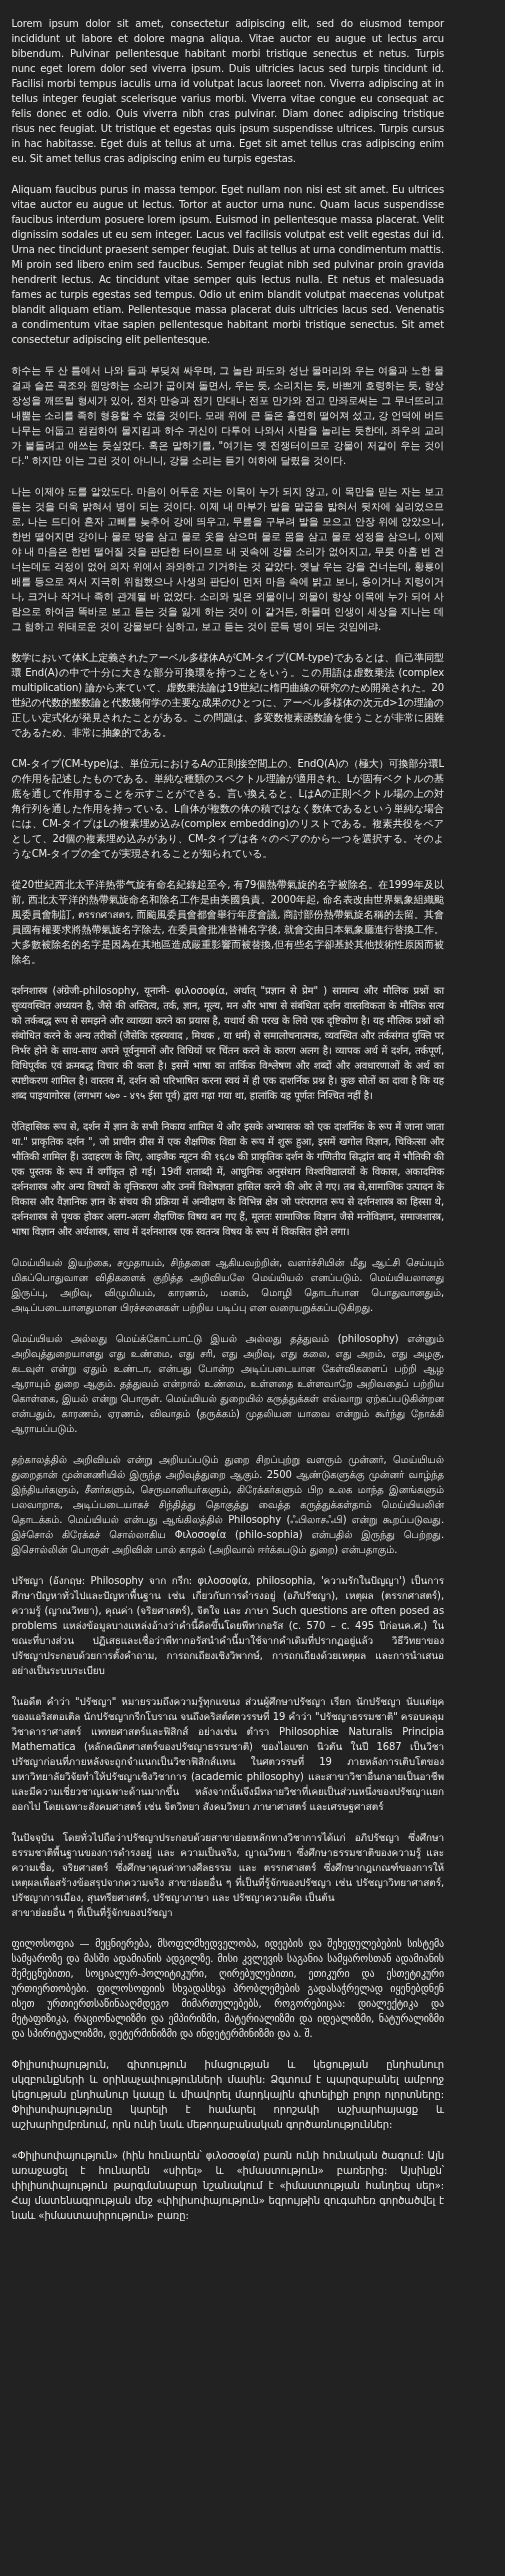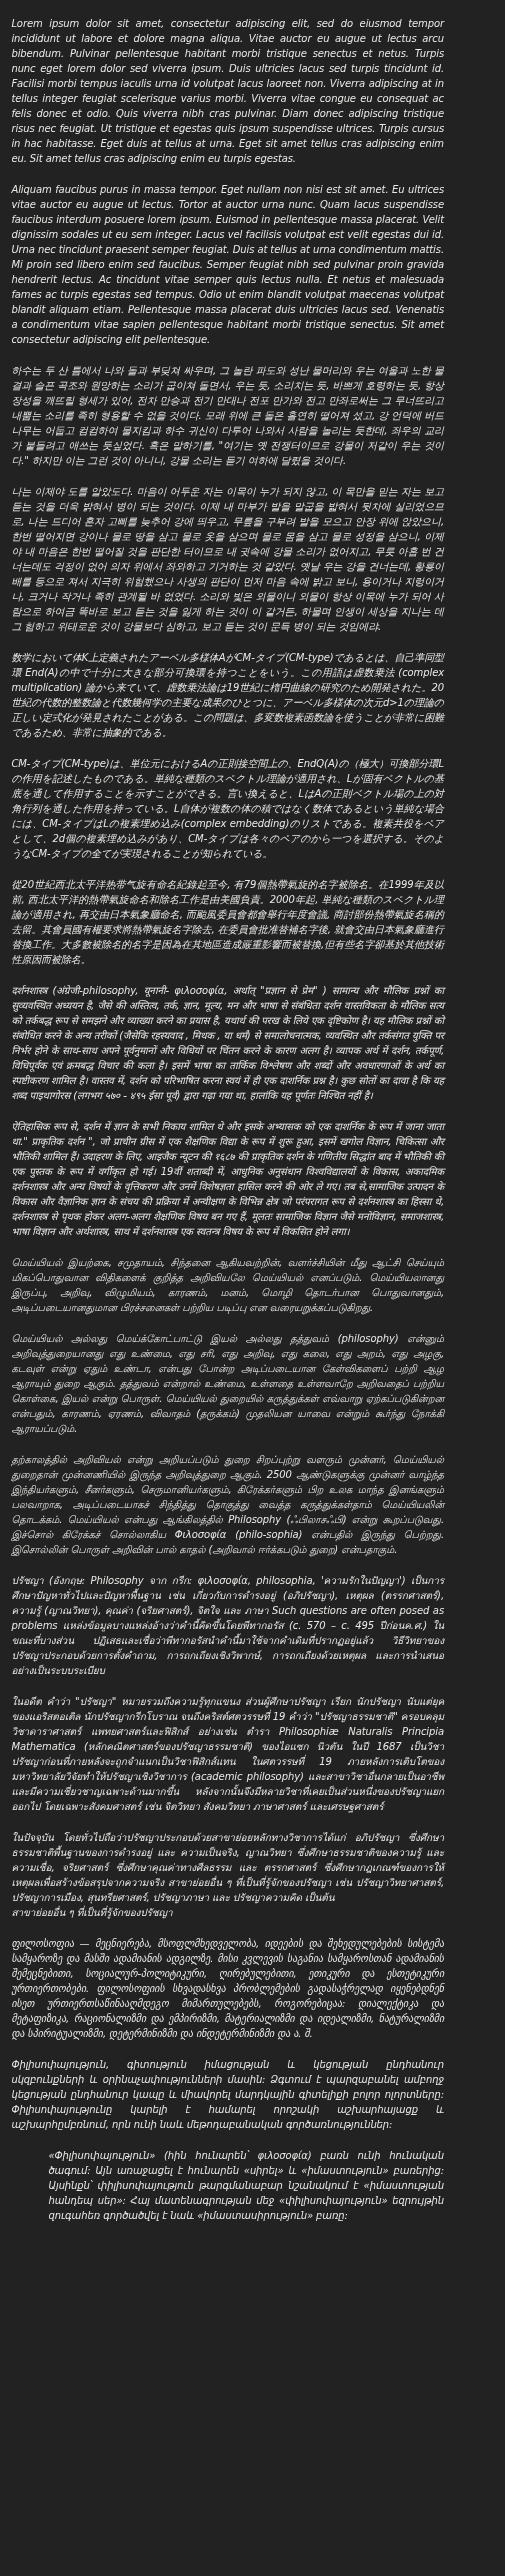--- a/index.html
+++ b/index.html
@@ -11,47 +11,45 @@
     width: 505px;
     height: 2576px;
     overflow: hidden;
     position: relative;
   }
   .page {
     box-sizing: border-box;
     width: 458px;
     padding: 16.4px 14px 12.6px 11.4px;
     font-family: "DejaVu Sans", "Liberation Sans", sans-serif;
-    font-style: italic;
   }
   .para {
     color: #e9e9e7;
     font-size: 10px;
     line-height: 15px;
     letter-spacing: -0.1px;
     text-align: justify;
     white-space: pre-line;
     margin: 0 0 16px 0;
   }
   .para:last-child {
     margin-bottom: 0;
-    margin-left: 37px;
   }
 </style>
 </head>
 <body>
 
 <div class="page">
   <p class="para" lang="en">Lorem ipsum dolor sit amet, consectetur adipiscing elit, sed do eiusmod tempor incididunt ut labore et dolore magna aliqua. Vitae auctor eu augue ut lectus arcu bibendum. Pulvinar pellentesque habitant morbi tristique senectus et netus. Turpis nunc eget lorem dolor sed viverra ipsum. Duis ultricies lacus sed turpis tincidunt id. Facilisi morbi tempus iaculis urna id volutpat lacus laoreet non. Viverra adipiscing at in tellus integer feugiat scelerisque varius morbi. Viverra vitae congue eu consequat ac felis donec et odio. Quis viverra nibh cras pulvinar. Diam donec adipiscing tristique risus nec feugiat. Ut tristique et egestas quis ipsum suspendisse ultrices. Turpis cursus in hac habitasse. Eget duis at tellus at urna. Eget sit amet tellus cras adipiscing enim eu. Sit amet tellus cras adipiscing enim eu turpis egestas.</p>
   <p class="para" lang="en">Aliquam faucibus purus in massa tempor. Eget nullam non nisi est sit amet. Eu ultrices vitae auctor eu augue ut lectus. Tortor at auctor urna nunc. Quam lacus suspendisse faucibus interdum posuere lorem ipsum. Euismod in pellentesque massa placerat. Velit dignissim sodales ut eu sem integer. Lacus vel facilisis volutpat est velit egestas dui id. Urna nec tincidunt praesent semper feugiat. Duis at tellus at urna condimentum mattis. Mi proin sed libero enim sed faucibus. Semper feugiat nibh sed pulvinar proin gravida hendrerit lectus. Ac tincidunt vitae semper quis lectus nulla. Et netus et malesuada fames ac turpis egestas sed tempus. Odio ut enim blandit volutpat maecenas volutpat blandit aliquam etiam. Pellentesque massa placerat duis ultricies lacus sed. Venenatis a condimentum vitae sapien pellentesque habitant morbi tristique senectus. Sit amet consectetur adipiscing elit pellentesque.</p>
   <p class="para" lang="ko">하수는 두 산 틈에서 나와 돌과 부딪쳐 싸우며, 그 놀란 파도와 성난 물머리와 우는 여울과 노한 물결과 슬픈 곡조와 원망하는 소리가 굽이쳐 돌면서, 우는 듯, 소리치는 듯, 바쁘게 호령하는 듯, 항상 장성을 깨뜨릴 형세가 있어, 전차 만승과 전기 만대나 전포 만가와 전고 만좌로써는 그 무너뜨리고 내뿜는 소리를 족히 형용할 수 없을 것이다. 모래 위에 큰 돌은 홀연히 떨어져 섰고, 강 언덕에 버드나무는 어둡고 컴컴하여 물지킴과 하수 귀신이 다투어 나와서 사람을 놀리는 듯한데, 좌우의 교리가 붙들려고 애쓰는 듯싶었다. 혹은 말하기를, "여기는 옛 전쟁터이므로 강물이 저같이 우는 것이다." 하지만 이는 그런 것이 아니니, 강물 소리는 듣기 여하에 달렸을 것이다.</p>
   <p class="para" lang="ko">나는 이제야 도를 알았도다. 마음이 어두운 자는 이목이 누가 되지 않고, 이 목만을 믿는 자는 보고 듣는 것을 더욱 밝혀서 병이 되는 것이다. 이제 내 마부가 발을 말굽을 밟혀서 뒷차에 실리었으므로, 나는 드디어 혼자 고삐를 늦추어 강에 띄우고, 무릎을 구부려 발을 모으고 안장 위에 앉았으니, 한번 떨어지면 강이나 물로 땅을 삼고 물로 옷을 삼으며 물로 몸을 삼고 물로 성정을 삼으니, 이제야 내 마음은 한번 떨어질 것을 판단한 터이므로 내 귓속에 강물 소리가 없어지고, 무릇 아홉 번 건너는데도 걱정이 없어 의자 위에서 좌와하고 기거하는 것 같았다. 옛날 우는 강을 건너는데, 황룡이 배를 등으로 져서 지극히 위험했으나 사생의 판단이 먼저 마음 속에 밝고 보니, 용이거나 지렁이거나, 크거나 작거나 족히 관계될 바 없었다. 소리와 빛은 외물이니 외물이 항상 이목에 누가 되어 사람으로 하여금 똑바로 보고 듣는 것을 잃게 하는 것이 이 같거든, 하물며 인생이 세상을 지나는 데 그 험하고 위태로운 것이 강물보다 심하고, 보고 듣는 것이 문득 병이 되는 것임에랴.</p>
   <p class="para" lang="ja">数学において体K上定義されたアーベル多様体AがCM-タイプ(CM-type)であるとは、自己準同型環 End(A)の中で十分に大きな部分可換環を持つことをいう。この用語は虚数乗法 (complex multiplication) 論から来ていて、虚数乗法論は19世紀に楕円曲線の研究のため開発された。20世紀の代数的整数論と代数幾何学の主要な成果のひとつに、アーベル多様体の次元d&gt;1の理論の正しい定式化が発見されたことがある。この問題は、多変数複素函数論を使うことが非常に困難であるため、非常に抽象的である。</p>
   <p class="para" lang="ja">CM-タイプ(CM-type)は、単位元におけるAの正則接空間上の、EndQ(A)の（極大）可換部分環Lの作用を記述したものである。単純な種類のスペクトル理論が適用され、Lが固有ベクトルの基底を通して作用することを示すことができる。言い換えると、LはAの正則ベクトル場の上の対角行列を通した作用を持っている。L自体が複数の体の積ではなく数体であるという単純な場合には、CM-タイプはLの複素埋め込み(complex embedding)のリストである。複素共役をペアとして、2d個の複素埋め込みがあり、CM-タイプは各々のペアのから一つを選択する。そのようなCM-タイプの全てが実現されることが知られている。</p>
-  <p class="para" lang="zh">從20世紀西北太平洋热带气旋有命名紀錄起至今, 有79個熱帶氣旋的名字被除名。在1999年及以前, 西北太平洋的熱帶氣旋命名和除名工作是由美國負責。2000年起, 単純な種類のスペクトル理論が適用され, 再交由日本氣象廳命名, 而颱風委員會都會舉行年度會議, 商討部份熱帶氣旋名稱的去留。其會員國有權要求將熱帶氣旋名字除去, 在委員會批准替補名字後, 就會交由日本氣象廳進行替換工作。大多數被除名的名字是因為在其地區造成嚴重影響而被替換,但有些名字卻基於其他技術性原因而被除名。</p>
+  <p class="para" lang="zh">從20世紀西北太平洋热带气旋有命名紀錄起至今, 有79個熱帶氣旋的名字被除名。在1999年及以前, 西北太平洋的熱帶氣旋命名和除名工作是由美國負責。2000年起, 命名表改由世界氣象組織颱風委員會制訂, ตรรกศาสตร, 而颱風委員會都會舉行年度會議, 商討部份熱帶氣旋名稱的去留。其會員國有權要求將熱帶氣旋名字除去, 在委員會批准替補名字後, 就會交由日本氣象廳進行替換工作。大多數被除名的名字是因為在其地區造成嚴重影響而被替換,但有些名字卻基於其他技術性原因而被除名。</p>
   <p class="para" lang="hi">दर्शनशास्त्र (अंग्रेजी-philosophy, यूनानी- φιλοσοφία, अर्थात् "प्रज्ञान से प्रेम" ) सामान्य और मौलिक प्रश्नों का सुव्यवस्थित अध्ययन है, जैसे की अस्तित्व, तर्क, ज्ञान, मूल्य, मन और भाषा से संबंधिता दर्शन वास्तविकता के मौलिक सत्य को तर्कबद्ध रूप से समझने और व्याख्या करने का प्रयास है, यथार्थ की परख के लिये एक दृष्टिकोण है। यह मौलिक प्रश्नों को संबोधित करने के अन्य तरीकों (जैसेकि रहस्यवाद , मिथक , या धर्म) से समालोचनात्मक, व्यवस्थित और तर्कसंगत युक्ति पर निर्भर होने के साथ-साथ अपने पूर्वनुमानों और विधियों पर चिंतन करने के कारण अलग है। व्यापक अर्थ में दर्शन, तर्कपूर्ण, विधिपूर्वक एवं क्रमबद्ध विचार की कला है। इसमें भाषा का तार्किक विश्लेषण और शब्दों और अवधारणाओं के अर्थ का स्पष्टीकरण शामिल है। वास्तव में, दर्शन को परिभाषित करना स्वयं में ही एक दाशर्निक प्रश्न है। कुछ सोतों का दावा है कि यह शब्द पाइथागोरस (लगभग ५७० - ४९५ ईसा पूर्व) द्वारा गढ़ा गया था, हालांकि यह पूर्णतः निश्चित नहीं है।</p>
   <p class="para" lang="hi">ऐतिहासिक रूप से, दर्शन में ज्ञान के सभी निकाय शामिल थे और इसके अभ्यासक को एक दाशर्निक के रूप में जाना जाता था." प्राकृतिक दर्शन ", जो प्राचीन ग्रीस में एक शैक्षणिक विद्या के रूप में शुरू हुआ, इसमें खगोल विज्ञान, चिकित्सा और भौतिकी शामिल हैं। उदाहरण के लिए, आइजैक न्यूटन  की १६८७ की प्राकृतिक दर्शन के गणितीय सिद्धांत बाद में भौतिकी की एक पुस्तक के रूप में वर्गीकृत हो गई। 19वीं शताब्दी में, आधुनिक अनुसंधान विश्वविद्यालयों के विकास, अकादमिक दर्शनशास्त्र और अन्य विषयों के वृत्तिकरण और उनमें विशेषज्ञता हासिल करने की ओर ले गए। तब से,सामाजिक उत्पादन के विकास और वैज्ञानिक ज्ञान के संचय की प्रक्रिया में अन्वीक्षण के विभिन्न क्षेत्र जो परंपरागत रूप से दर्शनशास्त्र का हिस्सा थे, दर्शनशास्त्र से पृथक होकर अलग-अलग शैक्षणिक विषय बन गए हैं, मूलतः सामाजिक विज्ञान जैसे  मनोविज्ञान, समाजशास्त्र, भाषा विज्ञान और अर्थशास्त्र, साथ में दर्शनशास्त्र एक स्वतन्त्र विषय के रूप में विकसित होने लगा।</p>
   <p class="para" lang="ta">மெய்யியல் இயற்கை, சமுதாயம், சிந்தனை ஆகியவற்றின், வளர்ச்சியின் மீது ஆட்சி செய்யும் மிகப்பொதுவான விதிகளைக் குறித்த அறிவியலே மெய்யியல் எனப்படும். மெய்யியலானது இருப்பு, அறிவு, விழுமியம், காரணம், மனம், மொழி தொடர்பான பொதுவானதும், அடிப்படையானதுமான பிரச்சனைகள் பற்றிய படிப்பு என வரையறுக்கப்படுகிறது.</p>
   <p class="para" lang="ta">மெய்யியல் அல்லது மெய்க்கோட்பாட்டு இயல் அல்லது தத்துவம் (philosophy) என்னும் அறிவுத்துறையானது எது உண்மை, எது சரி, எது அறிவு, எது கலை, எது அறம், எது அழகு, கடவுள் என்று ஏதும் உண்டா, என்பது போன்ற அடிப்படையான கேள்விகளைப் பற்றி ஆழ ஆராயும் துறை ஆகும். தத்துவம் என்றால் உண்மை, உள்ளதை உள்ளவாறே அறிவதைப் பற்றிய கொள்கை, இயல் என்று பொருள். மெய்யியல் துறையில் கருத்துக்கள் எவ்வாறு ஏற்கப்படுகின்றன என்பதும், காரணம், ஏரணம், விவாதம் (தருக்கம்) முதலியன யாவை என்றும் கூர்ந்து நோக்கி ஆராயப்படும்.</p>
   <p class="para" lang="ta">தற்காலத்தில் அறிவியல் என்று அறியப்படும் துறை சிறப்புற்று வளரும் முன்னர், மெய்யியல் துறைதான் முன்னணியில் இருந்த அறிவுத்துறை ஆகும். 2500 ஆண்டுகளுக்கு முன்னர் வாழ்ந்த இந்தியர்களும், சீனர்களும், செருமானியர்களும், கிரேக்கர்களும் பிற உலக மாந்த இனங்களும் பலவாறாக, அடிப்படையாகச் சிந்தித்து தொகுத்து வைத்த கருத்துக்கள்தாம் மெய்யியலின் தொடக்கம். மெய்யியல் என்பது ஆங்கிலத்தில் Philosophy (ஃபிலாசஃபி) என்று கூறப்படுவது. இச்சொல் கிரேக்கச் சொல்லாகிய Φιλοσοφία (philo-sophia) என்பதில் இருந்து பெற்றது. இசொல்லின் பொருள் அறிவின் பால் காதல் (அறிவால் ஈர்க்கபடும் துறை) என்பதாகும்.</p>
   <p class="para" lang="th">ปรัชญา (อังกฤษ: Philosophy จาก กรีก: φιλοσοφία, philosophia, 'ความรักในปัญญา') เป็นการศึกษาปัญหาทั่วไปและปัญหาพื้นฐาน เช่น เกี่ยวกับการดำรงอยู่ (อภิปรัชญา), เหตุผล (ตรรกศาสตร์), ความรู้ (ญาณวิทยา), คุณค่า (จริยศาสตร์), จิตใจ และ ภาษา Such questions are often posed as problems แหล่งข้อมูลบางแหล่งอ้างว่าคำนี้คิดขึ้นโดยพีทากอรัส (c. 570 – c. 495 ปีก่อนค.ศ.) ในขณะที่บางส่วน ปฏิเสธและเชื่อว่าพีทากอรัสนำคำนี้มาใช้จากคำเดิมที่ปรากฏอยู่แล้ว วิธีวิทยาของปรัชญาประกอบด้วยการตั้งคำถาม, การถกเถียงเชิงวิพากษ์, การถกเถียงด้วยเหตุผล และการนำเสนออย่างเป็นระบบระเบียบ</p>
   <p class="para" lang="th">ในอดีต คำว่า "ปรัชญา" หมายรวมถึงความรู้ทุกแขนง ส่วนผู้ศึกษาปรัชญา เรียก นักปรัชญา นับแต่ยุคของแอริสตอเติล นักปรัชญากรีกโบราณ จนถึงคริสต์ศตวรรษที่ 19 คำว่า "ปรัชญาธรรมชาติ" ครอบคลุมวิชาดาราศาสตร์ แพทยศาสตร์และฟิสิกส์ อย่างเช่น ตำรา Philosophiæ Naturalis Principia Mathematica (หลักคณิตศาสตร์ของปรัชญาธรรมชาติ) ของไอแซก นิวตัน ในปี 1687 เป็นวิชาปรัชญาก่อนที่ภายหลังจะถูกจำแนกเป็นวิชาฟิสิกส์แทน ในศตวรรษที่ 19 ภายหลังการเติบโตของมหาวิทยาลัยวิจัยทำให้ปรัชญาเชิงวิชาการ (academic philosophy) และสาขาวิชาอื่นกลายเป็นอาชีพและมีความเชี่ยวชาญเฉพาะด้านมากขึ้น หลังจากนั้นจึงมีหลายวิชาที่เคยเป็นส่วนหนึ่งของปรัชญาแยกออกไป โดยเฉพาะสังคมศาสตร์ เช่น จิตวิทยา สังคมวิทยา ภาษาศาสตร์ และเศรษฐศาสตร์</p>
   <p class="para" lang="th">ในปัจจุบัน โดยทั่วไปถือว่าปรัชญาประกอบด้วยสาขาย่อยหลักทางวิชาการได้แก่ อภิปรัชญา ซึ่งศึกษาธรรมชาติพื้นฐานของการดำรงอยู่ และ ความเป็นจริง, ญาณวิทยา ซึ่งศึกษาธรรมชาติของความรู้ และ ความเชื่อ, จริยศาสตร์ ซึ่งศึกษาคุณค่าทางศีลธรรม และ ตรรกศาสตร์ ซึ่งศึกษากฎเกณฑ์ของการให้เหตุผลเพื่อสร้างข้อสรุปจากความจริง สาขาย่อยอื่น ๆ ที่เป็นที่รู้จักของปรัชญา เช่น ปรัชญาวิทยาศาสตร์, ปรัชญาการเมือง, สุนทรียศาสตร์, ปรัชญาภาษา และ ปรัชญาความคิด เป็นต้น
 สาขาย่อยอื่น ๆ ที่เป็นที่รู้จักของปรัชญา</p>
   <p class="para" lang="ka">ფილოსოფია — მეცნიერება, მსოფლმხედველობა, იდეების და შეხედულებების სისტემა სამყაროზე და მასში ადამიანის ადგილზე. მისი კვლევის საგანია სამყაროსთან ადამიანის შემეცნებითი, სოციალურ-პოლიტიკური, ღირებულებითი, ეთიკური და ესთეტიკური ურთიერთობები. ფილოსოფიის სხვადასხვა პრობლემების გადასაჭრელად იყენებდნენ ისეთ ურთიერთსაწინააღმდეგო მიმართულებებს, როგორებიცაა: დიალექტიკა და მეტაფიზიკა, რაციონალიზმი და ემპირიზმი, მატერიალიზმი და იდეალიზმი, ნატურალიზმი და სპირიტუალიზმი, დეტერმინიზმი და ინდეტერმინიზმი და ა. შ.</p>

